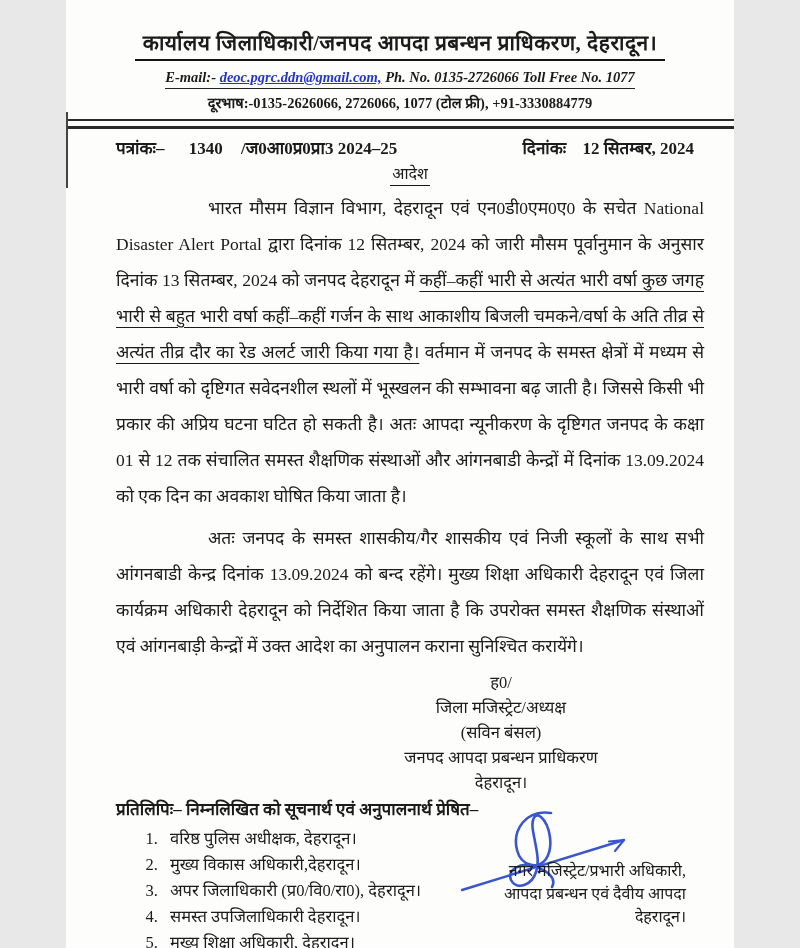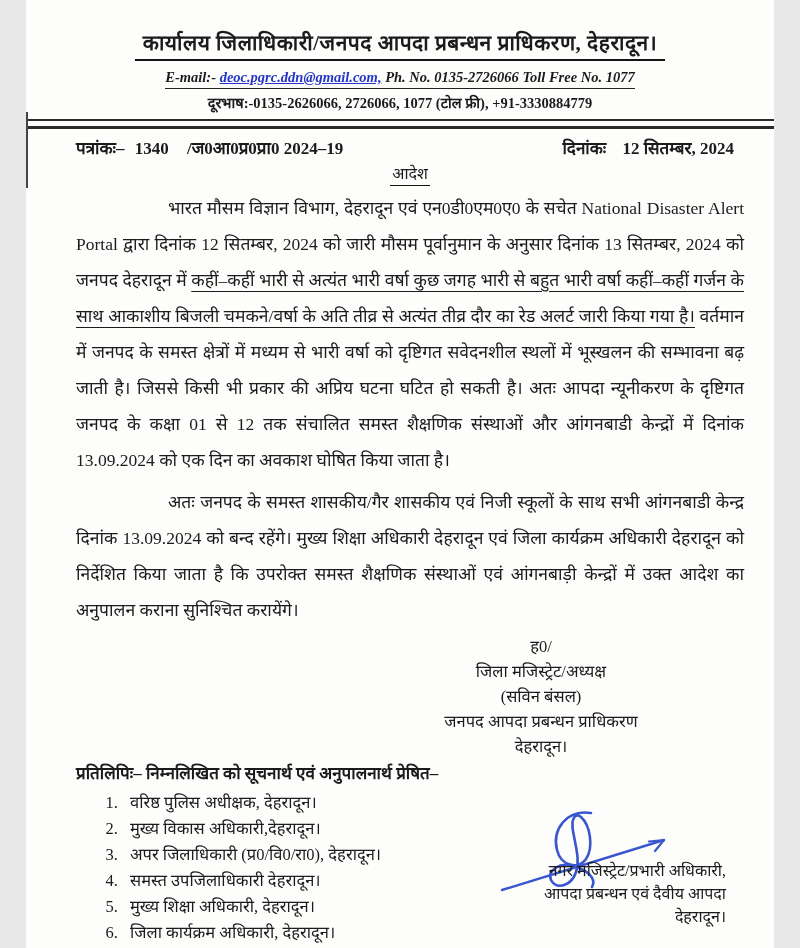--- a/index.html
+++ b/index.html
@@ -1,18 +1,18 @@
 <!DOCTYPE html>
 <html lang="hi"><head>
 <meta charset="utf-8">
 <style>
   html,body{margin:0;padding:0;background:#e8e8e8;}
   .page{
     position:relative;
-    width:748px;height:948px;
+    width:668px;height:948px;
     margin:0 auto;
     background:#fdfdfc;
     overflow:hidden;
     font-family:"Liberation Serif","DejaVu Sans",serif;
     color:#1b1b1b;
   }
   
   .header{text-align:center;padding-top:28px;}
   .office-title{
     display:inline-block;
@@ -31,21 +31,21 @@
   }
   .left-edge-artifact{
     position:absolute;left:0;top:112px;width:2px;height:76px;background:#444;
   }
   
   .content{padding:0 30px 0 50px;}
   .meta-row{
     display:flex;justify-content:space-between;align-items:baseline;
     font-size:17px;font-weight:bold;margin-top:7px;
   }
-  .meta-left .num{margin-left:6px;}
+  .meta-left .num{margin-left:20px;}
   .meta-left .ref{margin-left:14px;}
   .meta-right .date{margin-left:12px;margin-right:10px;display:inline-block;}
   .order-heading{text-align:center;margin-top:3px;}
   .order-heading span{
     display:inline-block;font-size:16px;font-weight:normal;
     border-bottom:1.5px solid #141414;padding:0 2px 1px;
   }
   .body-para{
     font-size:17.5px;line-height:36px;text-align:justify;
     text-indent:92px;margin:0;
@@ -97,21 +97,21 @@
 
   <div class="double-rule"></div>
   <div class="left-edge-artifact"></div>
 
   <div class="content">
 
     <div class="meta-row">
       <div class="meta-left">
         <span>पत्रांकः–</span>
         <span class="num">1340</span>
-        <span class="ref">/ज0आ0प्र0प्रा0 2024–19</span>
+        <span class="ref">/ज0आ0प्र0प्रा3 2024–25</span>
       </div>
       <div class="meta-right">
         <span>दिनांकः</span>
         <span class="date">12 सितम्बर, 2024</span>
       </div>
     </div>
 
     <div class="order-heading">
       <span>आदेश</span>
     </div>

